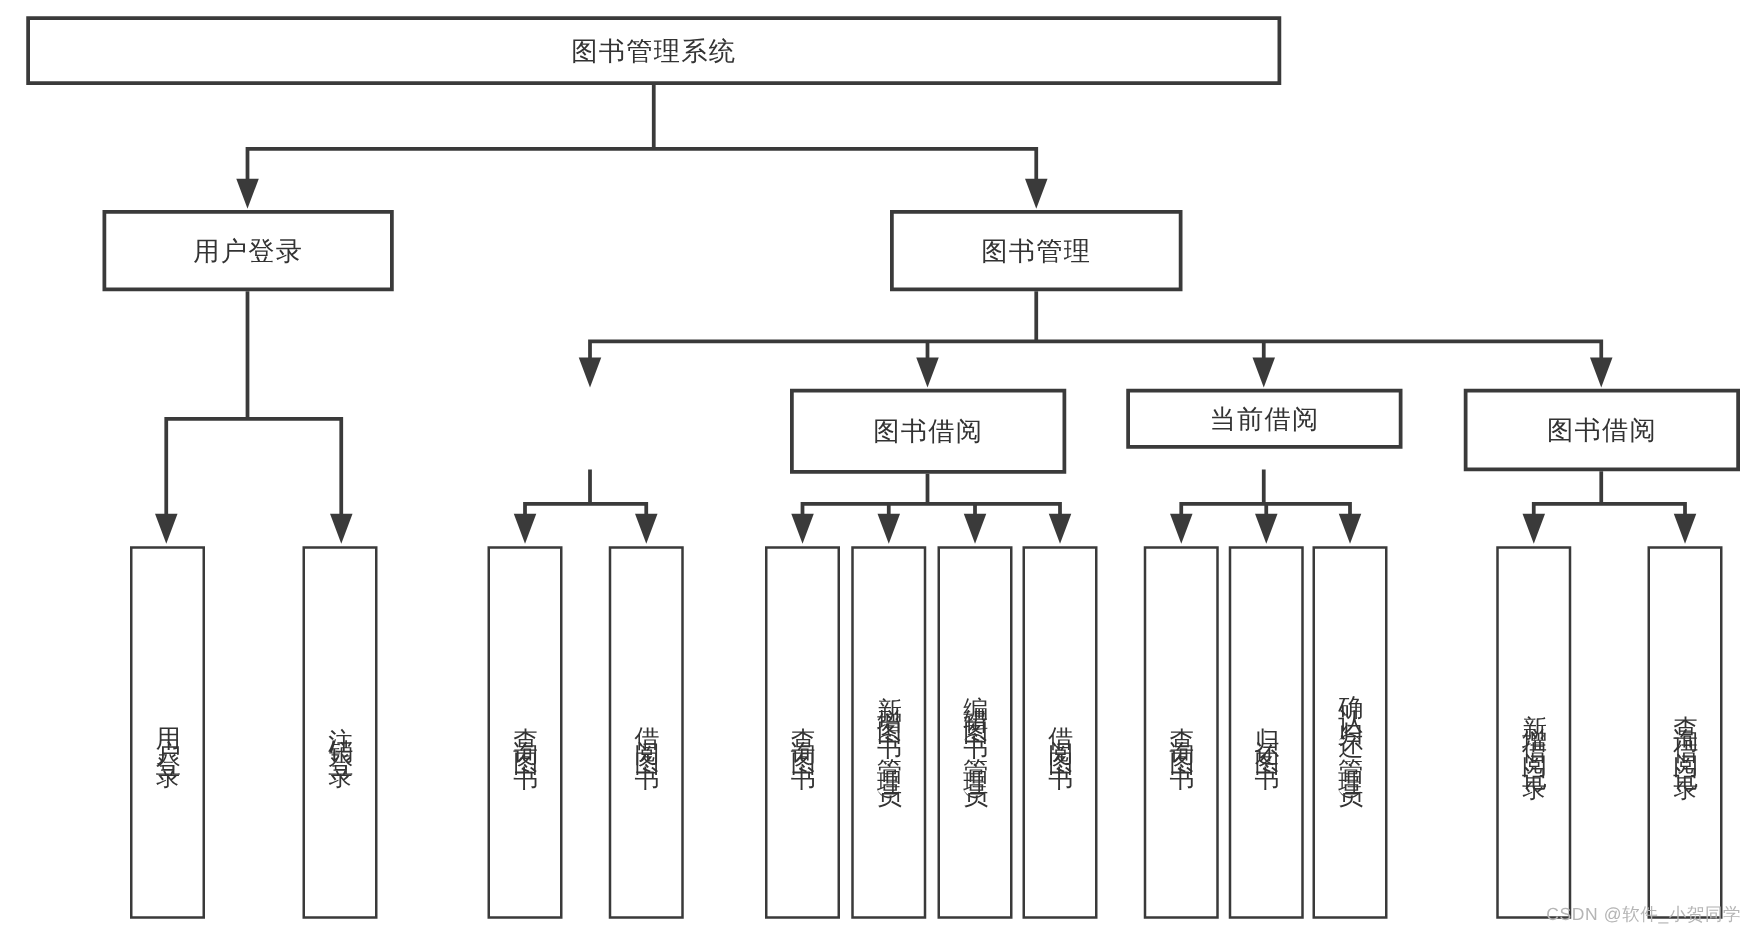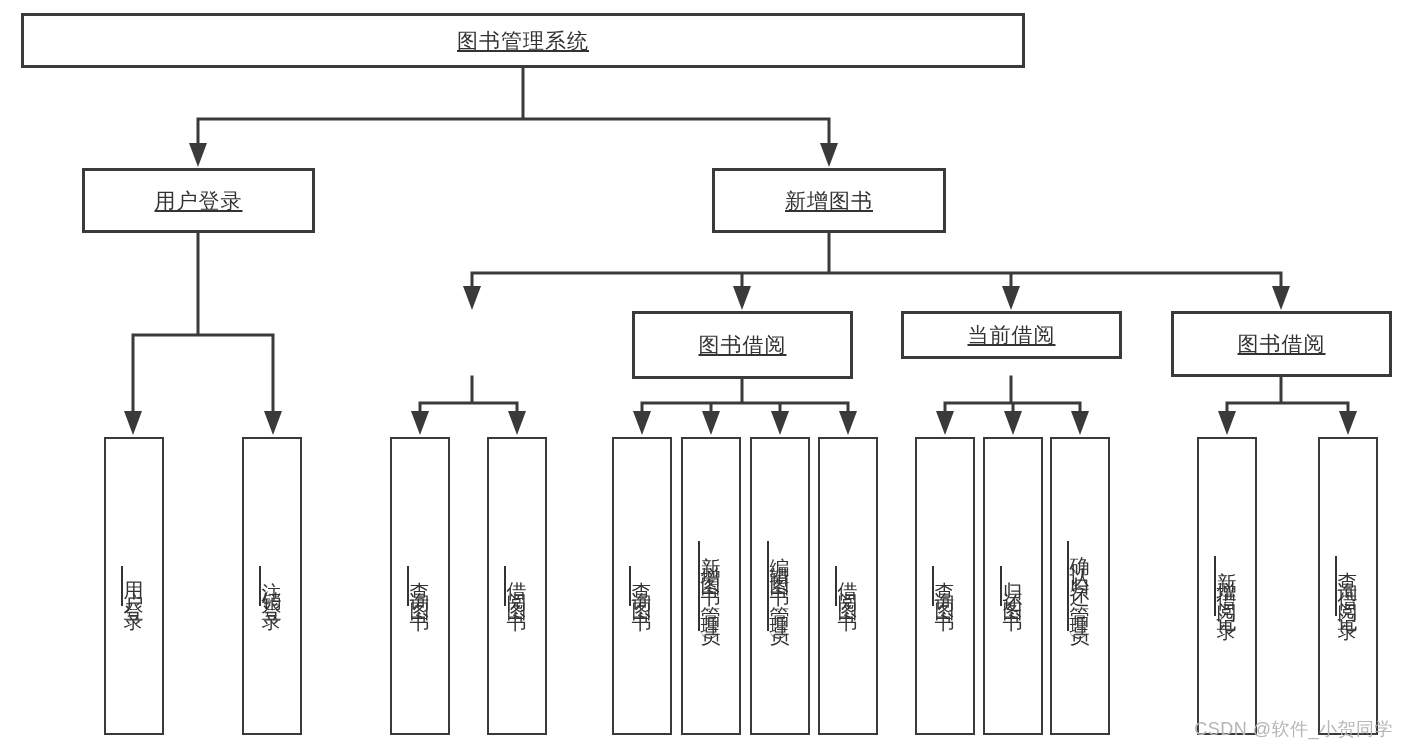--- a/index.html
+++ b/index.html
@@ -16,21 +16,21 @@
     position:relative;width:1405px;height:747px;background:var(--page-bg);
     overflow:hidden;
   }
   .connectors{position:absolute;left:0;top:0;width:1405px;height:747px;z-index:0;color:var(--line);}
   .connectors path{stroke:currentColor;stroke-width:3;fill:none;stroke-linecap:square;}
   .connectors polygon{fill:currentColor;stroke:none;}
   .box{
     position:absolute;box-sizing:border-box;background:var(--box-fill);
     border:3px solid var(--box-border);z-index:1;
     display:flex;align-items:center;justify-content:center;
-    color:var(--label-text);font-size:21px;letter-spacing:1px;text-decoration:underline;
+    color:var(--label-text);font-size:21px;letter-spacing:1px;
   }
   .leaf{
     border-width:2.5px;
     top:437px;width:60px;height:298px;
   }
   .leaf .vtext{
     writing-mode:vertical-rl;text-orientation:mixed;
     font-size:20px;letter-spacing:10px;line-height:1;
     color:var(--label-text);
   }
@@ -43,21 +43,21 @@
   .n-g3{left:901px;top:311px;width:221px;height:48px;}
   .n-g4{left:1171px;top:311px;width:221px;height:66px;}
   
   .lf-u1{left:104px;} .lf-u2{left:242px;}
   .lf-a1{left:390px;} .lf-a2{left:487px;}
   .lf-b1{left:612px;} .lf-b2{left:681px;} .lf-b3{left:750px;} .lf-b4{left:818px;}
   .lf-c1{left:915px;} .lf-c2{left:983px;} .lf-c3{left:1050px;}
   .lf-d1{left:1197px;} .lf-d2{left:1318px;}
   .watermark{
     position:absolute;right:12px;bottom:6px;z-index:3;
-    color:var(--watermark-text);font-size:18px;letter-spacing:0.5px;
+    color:var(--watermark-text);font-size:14px;letter-spacing:0.5px;
     user-select:none;
   }
 </style>
 </head>
 <body>
 
 <div class="stage">
 
   <svg class="connectors" width="1405" height="747" viewBox="0 0 1405 747" aria-hidden="true">
 
@@ -96,21 +96,21 @@
   </svg>
 
   <div class="box n-root">
     <span>图书管理系统</span>
   </div>
 
   <div class="box n-login">
     <span>用户登录</span>
   </div>
   <div class="box n-mgmt">
-    <span>新增图书</span>
+    <span>图书管理</span>
   </div>
 
   <div class="box n-g2">
     <span>图书借阅</span>
   </div>
   <div class="box n-g3">
     <span>当前借阅</span>
   </div>
   <div class="box n-g4">
     <span>图书借阅</span>

